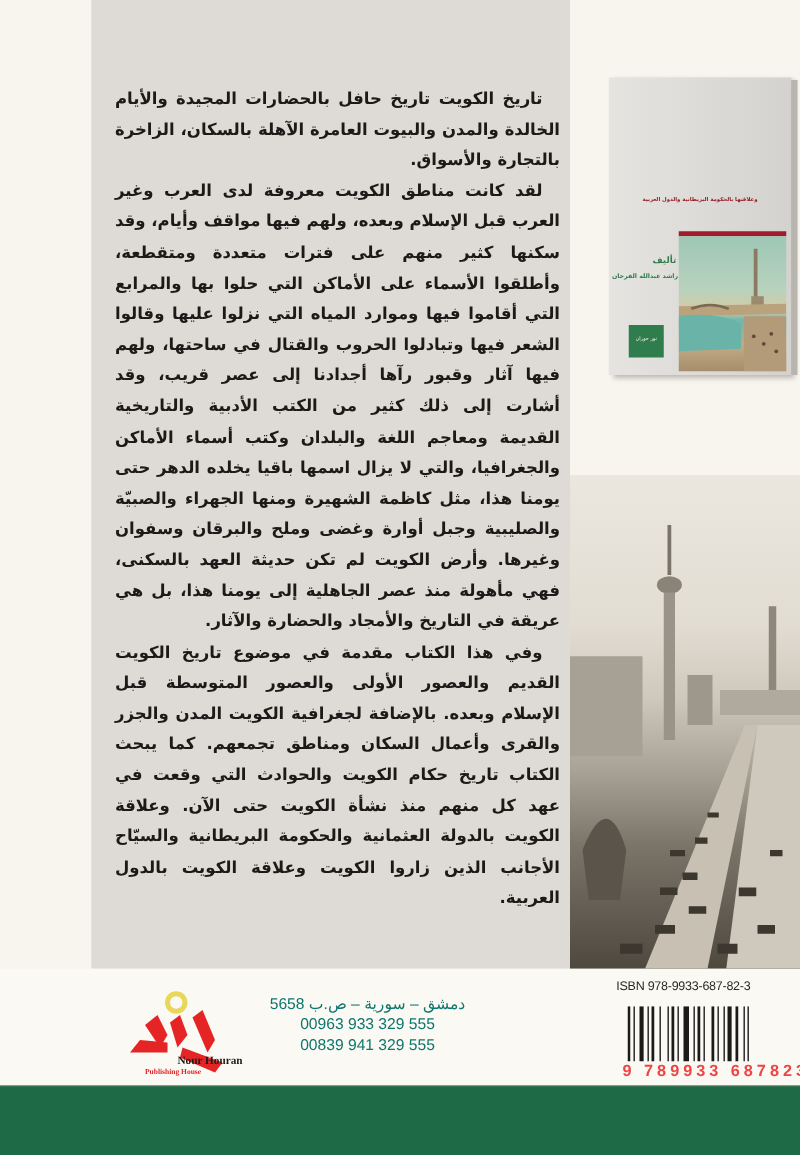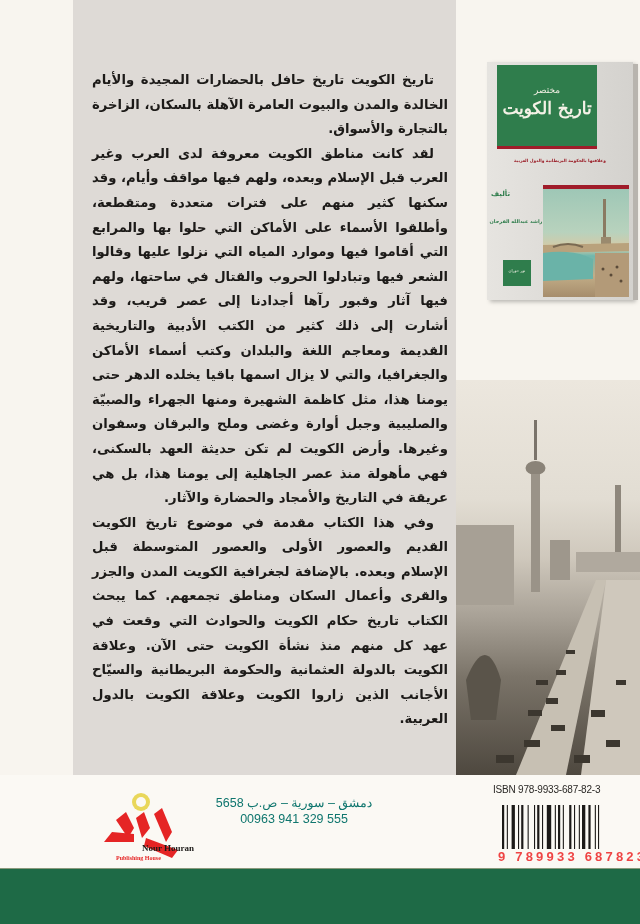--- a/index.html
+++ b/index.html
@@ -45,21 +45,21 @@
   .book-subtitle {
     position: absolute; left: 4px; top: 96px; width: 138px; direction: rtl; text-align: center;
     font-size: 4.3px; color: #9a1b25; font-weight: bold;
   }
   .book-redbar { position: absolute; left: 56px; top: 123px; width: 86px; height: 4px; background: #a01c2a; }
   .book-painting {
     position: absolute; left: 56px; top: 127px; width: 86px; height: 108px;
     background: linear-gradient(180deg, #9ec7b6 0%, #b8d2bd 40%, #d7c9a4 55%, #6fb8ae 62%, #c2ad87 80%, #a68d6c 100%);
   }
   .book-author-label {
-    position: absolute; left: 4px; top: 128px; width: 50px; direction: rtl; text-align: left;
+    position: absolute; left: 4px; top: 142px; width: 50px; direction: rtl; text-align: right;
     font-size: 7px; font-weight: bold; color: #2f7d4c;
   }
   .book-author {
     position: absolute; left: 2px; top: 156px; width: 54px; direction: rtl; text-align: center;
     font-size: 5px; font-weight: bold; color: #2f7d4c;
   }
   .book-logo-box {
     position: absolute; left: 16px; top: 198px; width: 28px; height: 26px; background: #2f7d4c;
     color: #f4f1e6; font-size: 4px; text-align: center; direction: rtl; padding-top: 8px;
   }
@@ -101,24 +101,20 @@
 <div class="text-panel"></div>
 
 <div class="body-text">
   <p class="indent">تاريخ الكويت  تاريخ حافل بالحضارات المجيدة والأيام الخالدة والمدن والبيوت العامرة الآهلة بالسكان، الزاخرة بالتجارة والأسواق.</p>
   <p class="indent">لقد كانت مناطق الكويت معروفة لدى العرب وغير العرب قبل الإسلام وبعده، ولهم فيها مواقف وأيام، وقد سكنها كثير منهم على فترات متعددة ومتقطعة، وأطلقوا الأسماء على الأماكن التي حلوا بها والمرابع التي أقاموا فيها وموارد المياه التي نزلوا عليها وقالوا الشعر فيها وتبادلوا الحروب والقتال في ساحتها، ولهم فيها آثار وقبور رآها أجدادنا إلى عصر قريب، وقد أشارت إلى ذلك كثير من الكتب الأدبية والتاريخية القديمة ومعاجم اللغة والبلدان وكتب أسماء الأماكن والجغرافيا، والتي لا يزال اسمها باقيا يخلده الدهر حتى يومنا هذا، مثل كاظمة الشهيرة ومنها الجهراء والصبيّة والصليبية وجبل أوارة وغضى وملح والبرقان وسفوان وغيرها. وأرض الكويت لم تكن حديثة العهد بالسكنى،  فهي مأهولة منذ عصر الجاهلية إلى يومنا هذا، بل هي عريقة في التاريخ والأمجاد والحضارة والآثار.</p>
   <p class="indent">وفي هذا الكتاب  مقدمة في موضوع تاريخ الكويت القديم  والعصور الأولى  والعصور المتوسطة  قبل الإسلام وبعده. بالإضافة لجغرافية الكويت  المدن والجزر والقرى   وأعمال السكان  ومناطق تجمعهم. كما يبحث الكتاب  تاريخ حكام الكويت والحوادث التي وقعت في عهد كل منهم منذ نشأة الكويت حتى الآن. وعلاقة الكويت بالدولة العثمانية والحكومة البريطانية   والسيّاح الأجانب الذين زاروا الكويت وعلاقة الكويت بالدول العربية.</p>
 </div>
 
 <div class="book">
   <div class="book-spine"></div>
-  <div class="book-title-box">
-    <div class="book-title-small">مختصر</div>
-    <div class="book-title-big">تاريخ الكويت</div>
-  </div>
   <div class="book-subtitle">وعلاقتها بالحكومة البريطانية والدول العربية</div>
   <div class="book-redbar"></div>
   <div class="book-painting">
     <svg width="86" height="108" viewBox="0 0 86 108">
       <rect x="60" y="10" width="3" height="44" fill="#8a7a62"></rect>
       <rect x="58" y="48" width="10" height="8" fill="#9a8a6e"></rect>
       <path d="M0 56 L86 54 L86 62 L0 64 Z" fill="#b9a27c"></path>
       <path d="M10 58 Q25 52 40 58" stroke="#7a6a52" stroke-width="2" fill="none"></path>
       <path d="M0 64 Q30 60 50 70 L50 90 L0 92 Z" fill="#6ab3a8"></path>
       <rect x="52" y="64" width="34" height="44" fill="#b39a78"></rect>
@@ -173,21 +169,22 @@
     <path d="M54 26 L62 20 L72 44 L66 54 Z"></path>
     <path d="M4 54 L34 54 L34 46 L12 44 Z"></path>
     <path d="M46 50 L78 62 L72 70 L44 58 Z"></path>
   </g>
 </svg>
 <div class="logo-name">Nour Houran</div>
 <div class="logo-sub">Publishing House</div>
 
 <div class="contact">
   <div class="addr">دمشق – سورية – ص.ب 5658</div>
-  <div>00963 941 329 555</div>
+  <div>00963 933 329 555</div>
+  <div>00839 941 329 555</div>
 </div>
 
 <div class="isbn-label">ISBN 978-9933-687-82-3</div>
 <svg class="barcode" viewBox="0 0 133 48" preserveAspectRatio="none">
   <g fill="#1c1a18" id="bars">
       <rect x="0" y="0" width="2.2" height="48"></rect>
       <rect x="4.800000000000001" y="0" width="1.1" height="48"></rect>
       <rect x="9.600000000000001" y="0" width="3.3000000000000003" height="48"></rect>
       <rect x="16.000000000000004" y="0" width="1.1" height="48"></rect>
       <rect x="19.200000000000006" y="0" width="2.2" height="48"></rect>

